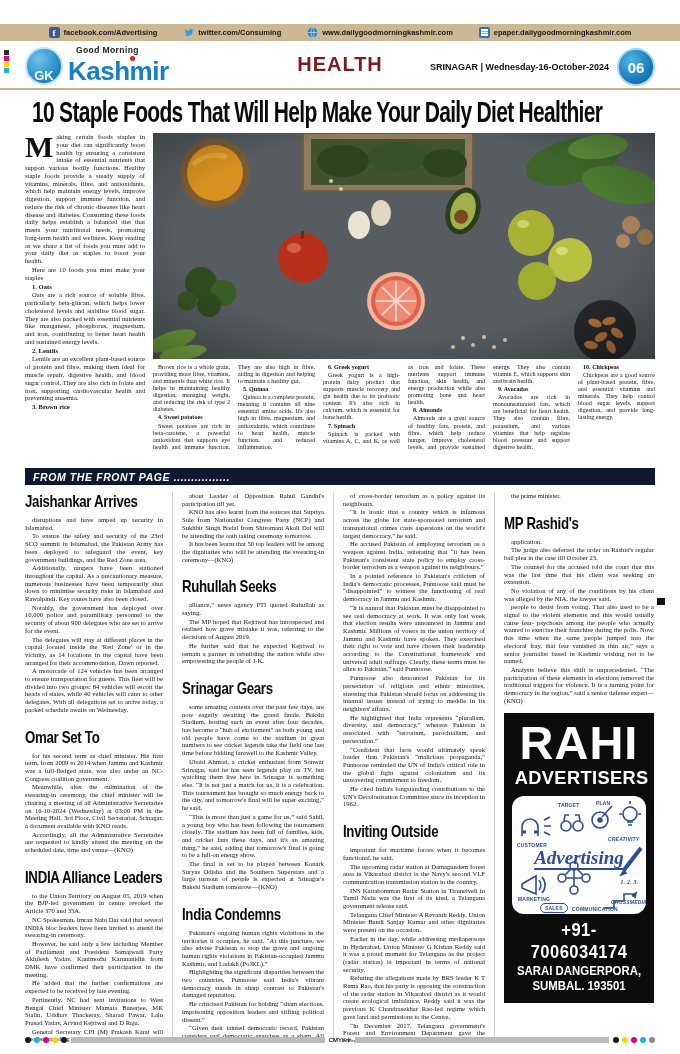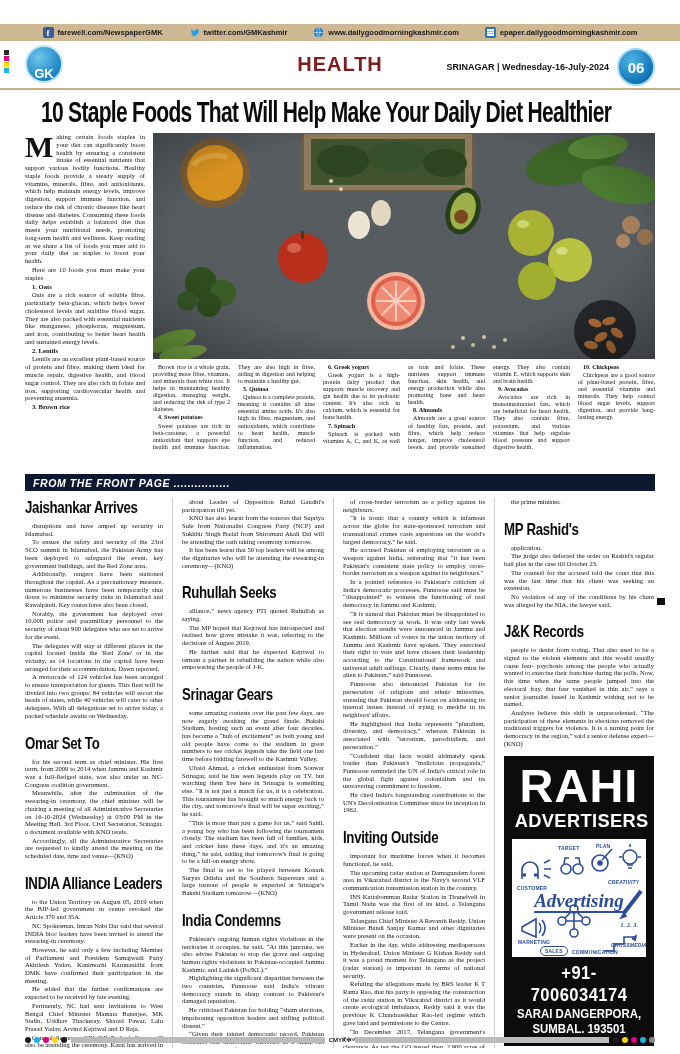--- a/index.html
+++ b/index.html
@@ -33,53 +33,53 @@
     font:bold 20px "Liberation Sans",sans-serif;letter-spacing:1px;color:#7f1d1d;}
   .mast-right{position:absolute;right:0;top:4px;display:flex;align-items:center;gap:8px;}
   .dateline{font:bold 9px "Liberation Sans",sans-serif;color:#111;}
   .page-circle{width:34px;height:34px;border-radius:50%;
     background:radial-gradient(circle at 35% 30%,#4db4e4,#0f6fb4 75%);
     border:2px solid #9ed9f2;display:flex;align-items:center;justify-content:center;
     color:#fff;font:bold 15px "Liberation Sans",sans-serif;}
   .mast-rule{position:absolute;left:0;top:88px;width:680px;height:2px;background:#c8b184;}
   
   .content{position:absolute;left:25px;top:93px;width:630px;}
-  .headline{margin:0 0 6px 16px;height:34px;overflow:visible;}
+  .headline{margin:0 0 6px 7px;height:34px;overflow:visible;}
   .headline span{display:inline-block;white-space:nowrap;transform:scaleX(.70);transform-origin:0 50%;
     font:900 30px "Liberation Sans",sans-serif;letter-spacing:-1px;color:#0b0b0b;}
   .feature-row{display:flex;gap:8px;}
   .feature-left{width:120px;height:332px;overflow:hidden;font-size:6.6px;line-height:1.18;}
   .feature-right{flex:1;}
   .photo-wrap{width:502px;height:226px;overflow:hidden;background:#545a5e;}
   .feature-cont{margin-top:5px;height:104px;overflow:hidden;
     column-count:6;column-gap:8px;font-size:6.1px;line-height:1.16;}
   .body-p{margin:0 0 1px 0;text-indent:7px;text-align:justify;}
   .feature-cont .body-p{text-indent:5px;}
   .body-p.bold{font-weight:bold;}
   .intro{text-indent:0;}
   .dropcap{float:left;font:bold 30px/0.8 "Liberation Serif",serif;padding:2px 3px 0 0;}
   
-  .fp-banner{margin-top:6px;height:17px;background:#0e1830;color:#fff;display:flex;align-items:center;
+  .fp-banner{height:17px;background:#0e1830;color:#fff;display:flex;align-items:center;
     font:bold italic 10.5px "Liberation Sans",sans-serif;letter-spacing:.6px;padding-left:8px;box-sizing:border-box;}
   
   .fp-cols{display:flex;margin-top:7px;height:550px;overflow:hidden;font-size:6.6px;line-height:1.17;}
   .fp-col{flex:0 0 138px;overflow:hidden;}
   .fp-col + .fp-col{border-left:1px solid #cfcfcf;padding-left:9px;margin-left:9px;}
   .fp-col.c2,.fp-col.c3{flex:0 0 142px;}
   .fp-col.c4{flex:0 0 150px;display:flex;flex-direction:column;}
   .fp-col4-text{flex:0 0 auto;overflow:hidden;}
   .art-head{margin:14px 0 4px 0;height:20px;}
   .art-head:first-child{margin-top:0;}
   .art-head span{display:inline-block;white-space:nowrap;transform:scaleX(.78);transform-origin:0 50%;
     font:900 17px "Liberation Sans",sans-serif;letter-spacing:-.4px;color:#0b0b0b;}
   
   .ad{margin-top:8px;background:#0c0c0c;color:#fff;text-align:center;padding:7px 8px 9px;box-sizing:border-box;}
   .ad-title{font:900 46px/1 "Liberation Sans",sans-serif;letter-spacing:1px;transform:scaleX(1.02);}
   .ad-sub{font:900 19px/1.1 "Liberation Sans",sans-serif;letter-spacing:.4px;transform:scaleX(.96);margin-top:2px;}
-  .ad-panel{position:relative;margin:7px auto 6px;width:134px;height:118px;background:#fff;border-radius:0;overflow:hidden;}
+  .ad-panel{position:relative;margin:7px auto 6px;width:134px;height:118px;background:#fff;border-radius:12px;overflow:hidden;}
   .ad-word{position:absolute;font:bold 5px "Liberation Sans",sans-serif;color:#2b4d9b;letter-spacing:.2px;}
   .ad-word.oval{border:1px solid #2b4d9b;border-radius:7px;padding:1px 4px;}
   .ad-center{position:absolute;left:50%;top:52px;transform:translateX(-50%);
     font:bold italic 19px/1 "Liberation Serif",serif;color:#2b4d9b;border-bottom:2px solid #2b4d9b;padding-bottom:1px;}
   .ad-steps{position:absolute;right:8px;top:82px;font:bold italic 6.5px "Liberation Serif",serif;color:#2b4d9b;}
   .ad-phone{font:900 18px/1.2 "Liberation Sans",sans-serif;letter-spacing:.5px;transform:scaleX(.92);}
   .ad-addr{font:bold 12px/1.25 "Liberation Sans",sans-serif;transform:scaleX(.95);}
   
   .bottom-strip{position:absolute;left:25px;right:25px;bottom:11px;display:flex;align-items:center;gap:4px;}
   .dotrow{display:flex;gap:3px;}
@@ -95,29 +95,29 @@
   <div class="reg-squares">
     <span style="background:#2b2b2b"></span>
       <span style="background:#e6007e"></span>
     <span style="background:#ffd400"></span>
       <span style="background:#19b5ea"></span>
   </div>
 
   <div class="topbar">
     <div class="tb-item">
       <span class="ico fb">f</span>
-      <span>farewell.com/NewspaperGMK</span>
+      <span>facebook.com/Advertising</span>
     </div>
     <div class="tb-item">
       <span class="ico">
         <svg width="11" height="11" viewBox="0 0 16 16">
             <path fill="#1da1f2" d="M15 3.2c-.5.2-1 .4-1.6.5a2.7 2.7 0 0 0-4.6 2.4A7.6 7.6 0 0 1 3.3 3a2.7 2.7 0 0 0 .8 3.6c-.4 0-.9-.1-1.2-.3 0 1.3.9 2.4 2.1 2.6-.4.1-.8.1-1.2.1a2.7 2.7 0 0 0 2.5 1.9A5.4 5.4 0 0 1 2.3 12 7.6 7.6 0 0 0 14 5.1v-.3c.5-.4 1-.9 1.3-1.4z"></path>
           </svg>
       </span>
-      <span>twitter.com/GMKashmir</span>
+      <span>twitter.com/Consuming</span>
     </div>
     <div class="tb-item">
       <span class="ico">
         <svg width="11" height="11" viewBox="0 0 16 16">
             <circle cx="8" cy="8" r="7" fill="#2a7fc1"></circle>
             <path d="M1 8h14M8 1c3 3 3 11 0 14M8 1C5 4 5 12 8 15" stroke="#cfe8f7" stroke-width="1" fill="none"></path>
           </svg>
       </span>
       <span>www.dailygoodmorningkashmir.com</span>
     </div>
@@ -125,24 +125,29 @@
       <span class="ico ep"></span>
       <span>epaper.dailygoodmorningkashmir.com</span>
     </div>
   </div>
 
   <div class="masthead">
     <div class="logo">
       <div class="logo-circle">
         <span>GK</span>
       </div>
+      <div class="logo-text">
+        <div class="logo-top">Good Morning</div>
+        <div class="logo-name">Kashmir</div>
+        <span class="logo-dot"></span>
+      </div>
     </div>
     <div class="section-title">HEALTH</div>
     <div class="mast-right">
-      <div class="dateline">SRINAGAR | Wednesday-16-July-2024</div>
+      <div class="dateline">SRINAGAR | Wednesday-16-October-2024</div>
       <div class="page-circle">06</div>
     </div>
   </div>
   <div class="mast-rule"></div>
 
   <div class="content">
 
     <h1 class="headline"><span>10 Staple Foods That Will Help Make Your Daily Diet Healthier</span></h1>
     <div class="feature-row">
       <div class="feature-left">
@@ -326,21 +331,20 @@
           <p class="body-p">“In December 2017, Telangana government's Forest and Environment Department gave the clearance. As per the GO issued then, 2,900 acres of land at Dhamagundam Forest area were given for the project,” the Telangana BJP chief said.</p>
         </div>
       <div class="fp-col c4">
         <div class="fp-col4-text">
             <p class="body-p">the prime minister.</p>
             <h3 class="art-head"><span>MP Rashid's</span></h3>
             <p class="body-p">application.</p>
             <p class="body-p">The judge also deferred the order on Rashid's regular bail plea in the case till October 23.</p>
             <p class="body-p">The counsel for the accused told the court that this was the last time that his client was seeking an extension.</p>
             <p class="body-p">No violation of any of the conditions by his client was alleged by the NIA, the lawyer said.</p>
-            <h3 class="art-head"><span>J&amp;K Records</span></h3>
             <p class="body-p">people to desist from voting. That also used to be a signal to the violent elements and this would usually cause fear- psychosis among the people who actually wanted to exercise their franchise during the polls. Now, this time when the same people jumped into the electoral fray, that fear vanished in thin air,” says a senior journalist based in Kashmir wishing not to be named.</p>
             <p class="body-p">Analysts believe this shift is unprecedented. “The participation of these elements in elections removed the traditional triggers for violence. It is a turning point for democracy in the region,” said a senior defense expert—(KNO)</p>
           </div>
         <div class="ad">
           <div class="ad-title">RAHI</div>
           <div class="ad-sub">ADVERTISERS</div>
           <div class="ad-panel">
             <svg style="position:absolute;inset:0" width="134" height="118" viewBox="0 0 134 118" fill="none" stroke="#2b4d9b" stroke-width="1.6">
               <path d="M10 40 V31 a8 8 0 0 1 16 0 V40"></path>
               <path d="M10 36 h4 M22 36 h4" stroke-width="3"></path>

